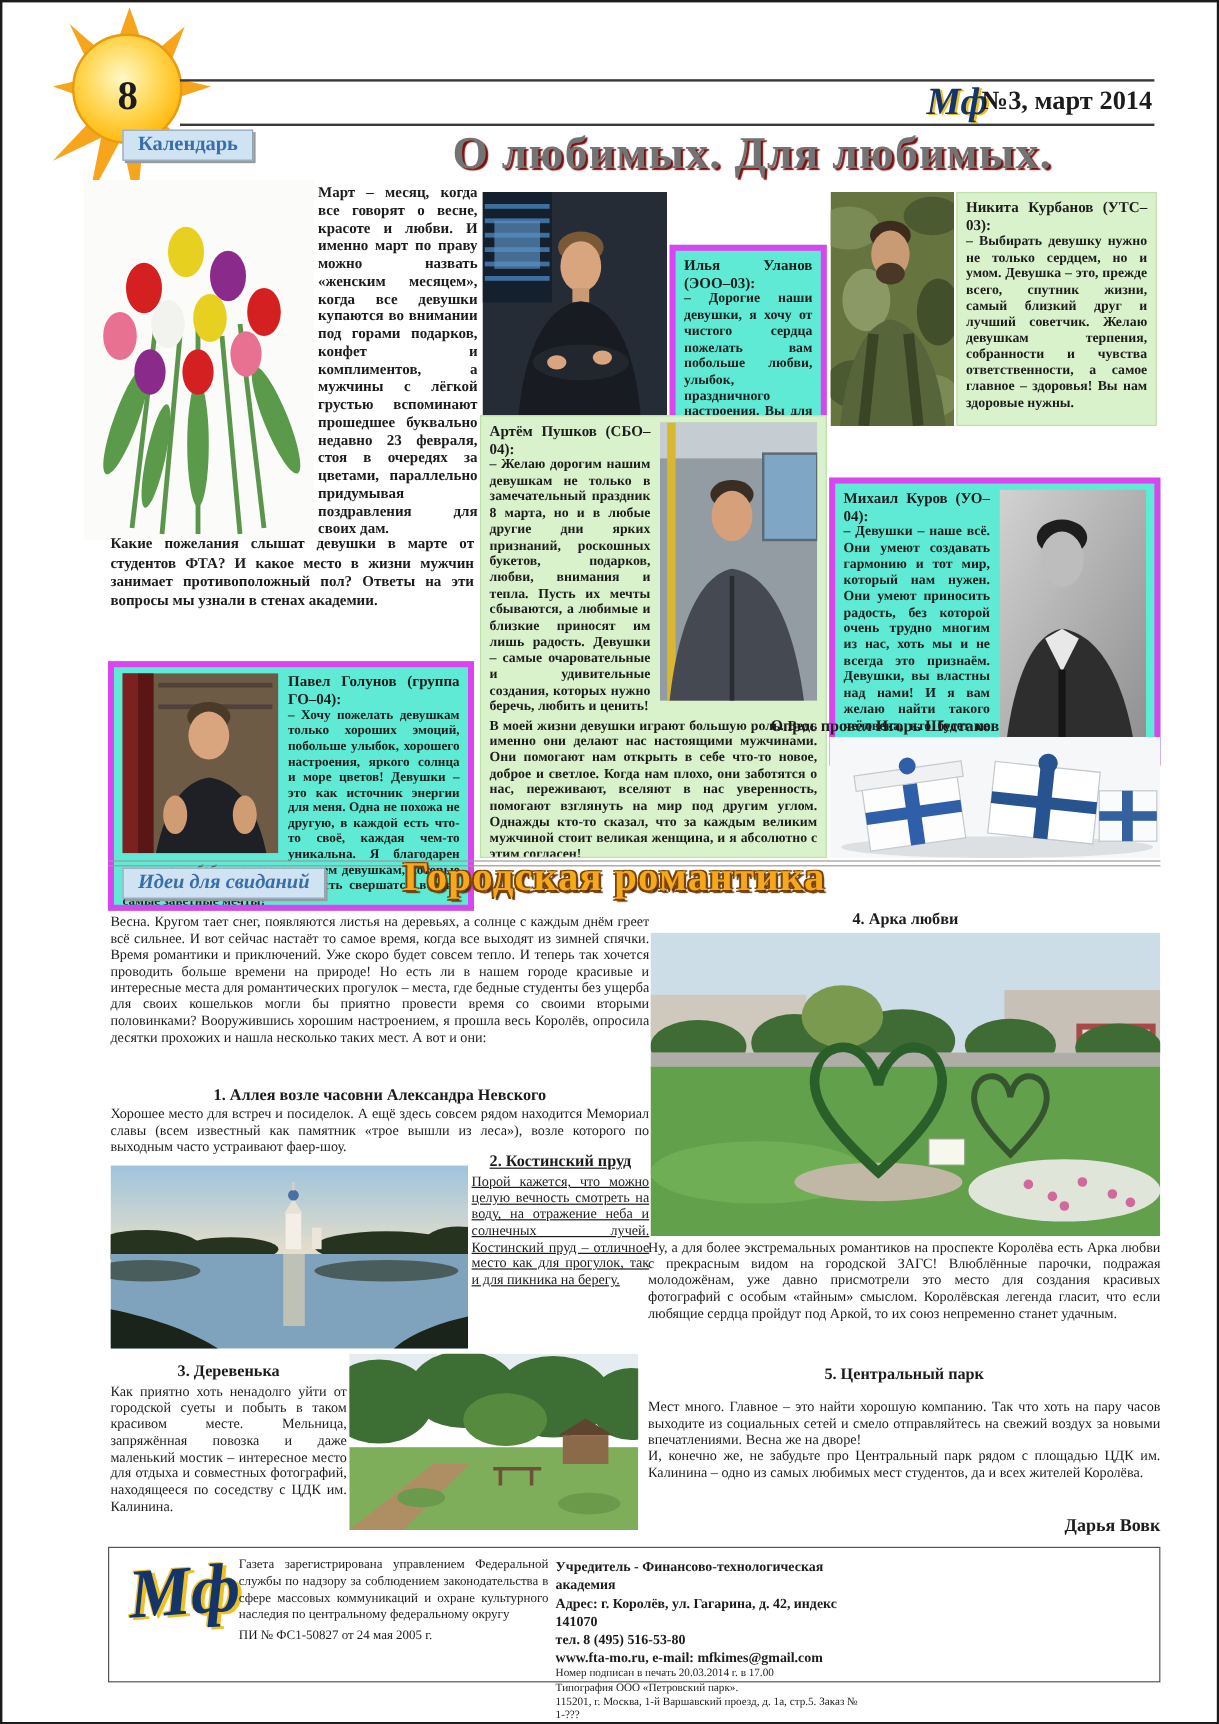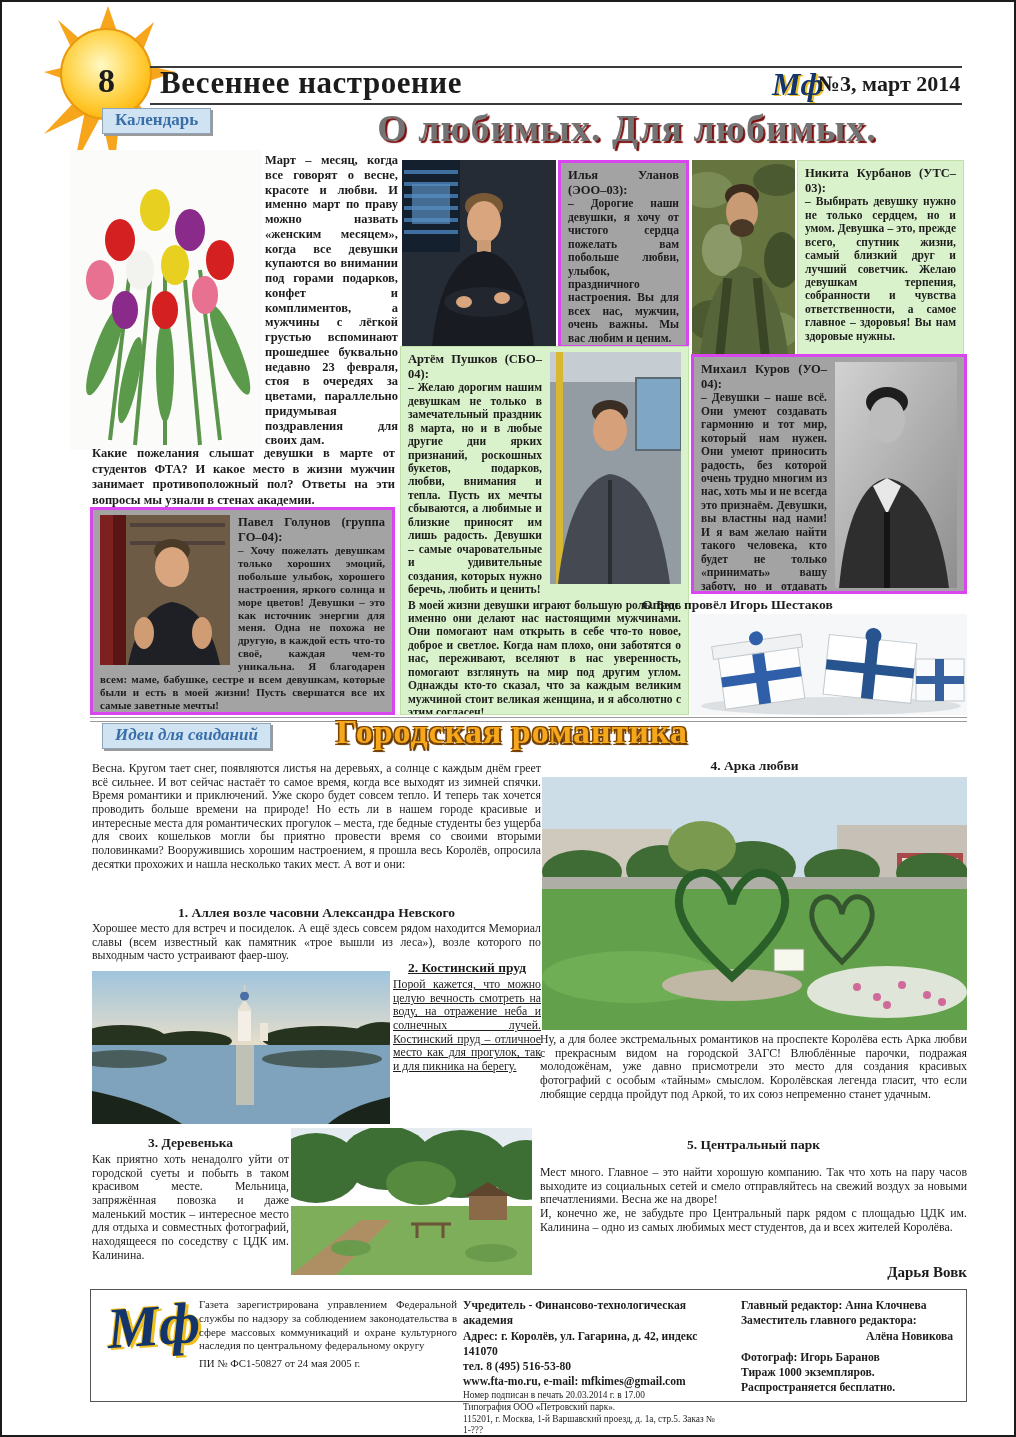--- a/index.html
+++ b/index.html
@@ -24,21 +24,21 @@
           color:#737373;text-shadow:2px 2px 1px #7c0d0d;letter-spacing:1px;}
   
   .ph{position:absolute;overflow:hidden;}
   .ph svg{display:block;width:100%;height:100%;}
   .ph-tulips{left:68px;top:148px;width:192px;height:300px;}
   .intro1{left:263px;top:151px;width:133px;height:296px;font-size:12.5px;font-weight:bold;line-height:1.18;overflow:hidden;}
   .ph-ilya{left:400px;top:158px;width:154px;height:188px;}
   .iv{position:absolute;box-sizing:border-box;padding:5px 7px;overflow:hidden;font-size:11.5px;
       line-height:1.17;font-weight:bold;text-align:justify;hyphens:auto;}
   .iv .iv-name{font-size:12.5px;}
-  .bg-blue{background:#a3a3a3;border:3px solid #d946ef;}
+  .bg-blue{background:#5eead4;border:5px solid #d946ef;margin-top:44px;}
   .bg-green{background:#daf2cb;border:1px solid #bfe0a8;}
   .blk-ilya{left:556px;top:158px;width:131px;height:188px;}
   .ph-nikita{left:690px;top:158px;width:103px;height:195px;}
   .blk-nikita{left:795px;top:158px;width:167px;height:195px;}
   .question{left:90px;top:444px;width:303px;font-size:12.5px;font-weight:bold;line-height:1.25;}
   .blk-pavel{left:88px;top:505px;width:305px;height:208px;font-size:11px;}
   .ph-pavel{float:left;width:130px;height:150px;margin:0 8px 3px 0;}
   .blk-artyom{left:398px;top:344px;width:289px;height:369px;}
   .ph-artyom{float:right;width:131px;height:232px;margin:0 0 3px 8px;}
   .blk-mikhail{left:689px;top:352px;width:276px;height:240px;}
@@ -102,21 +102,20 @@
       <radialGradient id="sg" cx="45%" cy="40%" r="65%">
         <stop offset="0%" stop-color="#fff9c4"></stop>
           <stop offset="55%" stop-color="#ffd54f"></stop>
           <stop offset="100%" stop-color="#ffb300"></stop>
       </radialGradient>
       <circle cx="62" cy="68" r="45" fill="url(#sg)" stroke="#e89a10" stroke-width="2"></circle>
     </svg>
   </div>
   <div class="abs pagenum">8</div>
   <div class="abs hrule rule-top"></div>
-  <div class="abs header-title">Весеннее настроение</div>
   <div class="abs logo-head">Мф</div>
   <div class="abs issue">№3, март 2014</div>
   <div class="abs hrule rule-bot"></div>
   <div class="abs badge badge1">Календарь</div>
   <div class="abs title1">О любимых. Для любимых.</div>
 
   <div class="ph ph-tulips">
     <svg viewBox="0 0 192 300" preserveAspectRatio="none">
       <rect width="192" height="300" fill="#fbfbf9"></rect>
       <g stroke="#4a8a3a" stroke-width="4" opacity=".9">
@@ -413,23 +412,15 @@
     </div>
     <div class="f-col f-col2">
       <div>Учредитель - Финансово-технологическая академия</div>
       <div>Адрес: г. Королёв, ул. Гагарина, д. 42, индекс 141070</div>
       <div>тел. 8 (495) 516-53-80</div>
       <div>www.fta-mo.ru, e-mail: mfkimes@gmail.com</div>
       <div class="small">Номер подписан в печать 20.03.2014 г. в 17.00</div>
       <div class="small">Типография ООО «Петровский парк».</div>
       <div class="small">115201, г. Москва, 1-й Варшавский проезд, д. 1а, стр.5.  Заказ № 1-???</div>
     </div>
-    <div class="f-col f-col3">
-      <div>Главный редактор:  Анна Клочнева</div>
-      <div>Заместитель главного редактора:</div>
-      <div class="right">Алёна Новикова</div>
-      <div class="gap">Фотограф:   Игорь Баранов</div>
-      <div>Тираж 1000 экземпляров.</div>
-      <div>Распространяется бесплатно.</div>
-    </div>
   </div>
 
 </div>
 
 </body></html>

